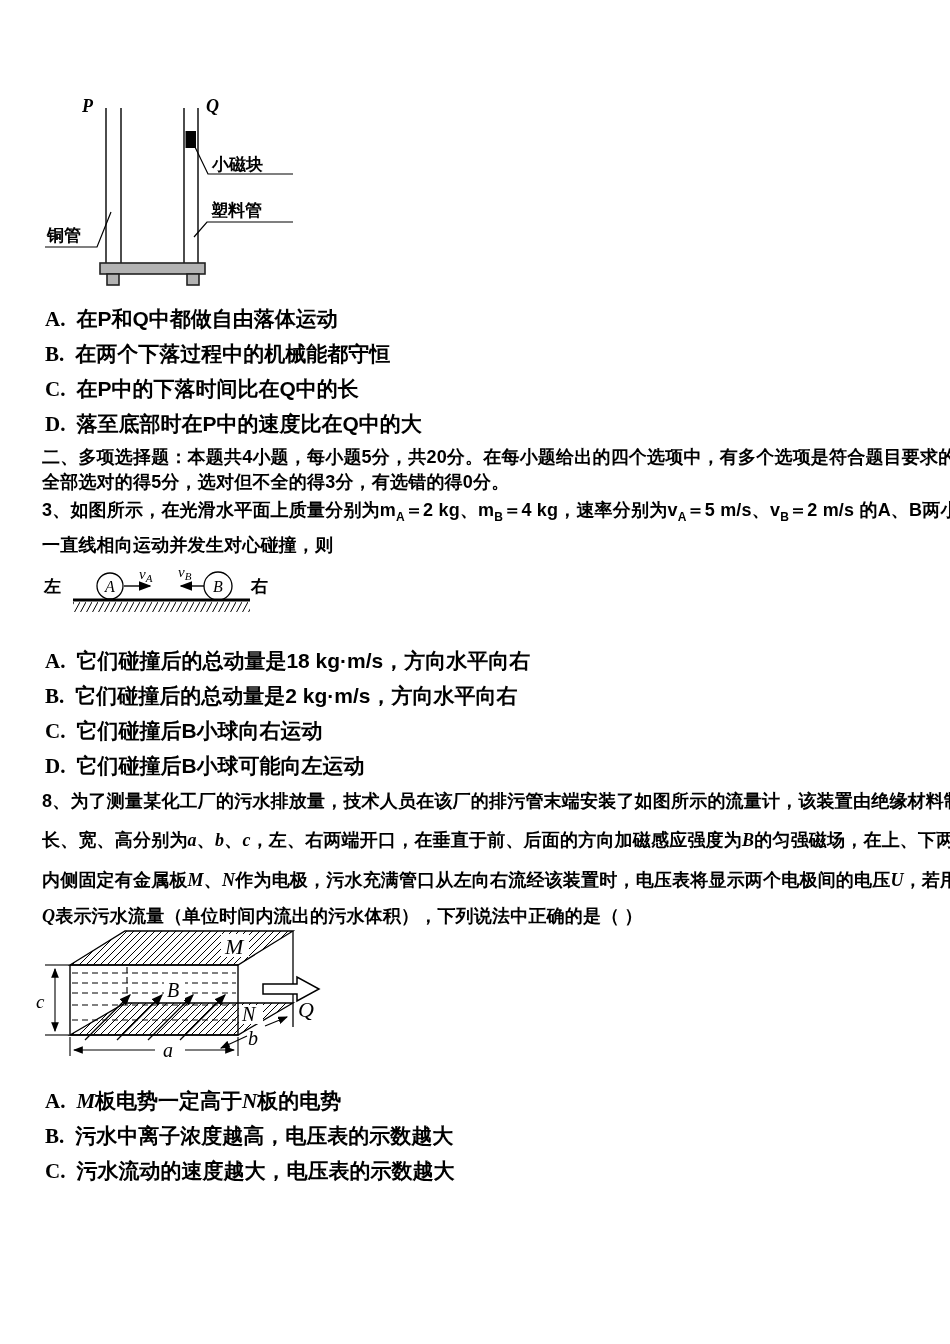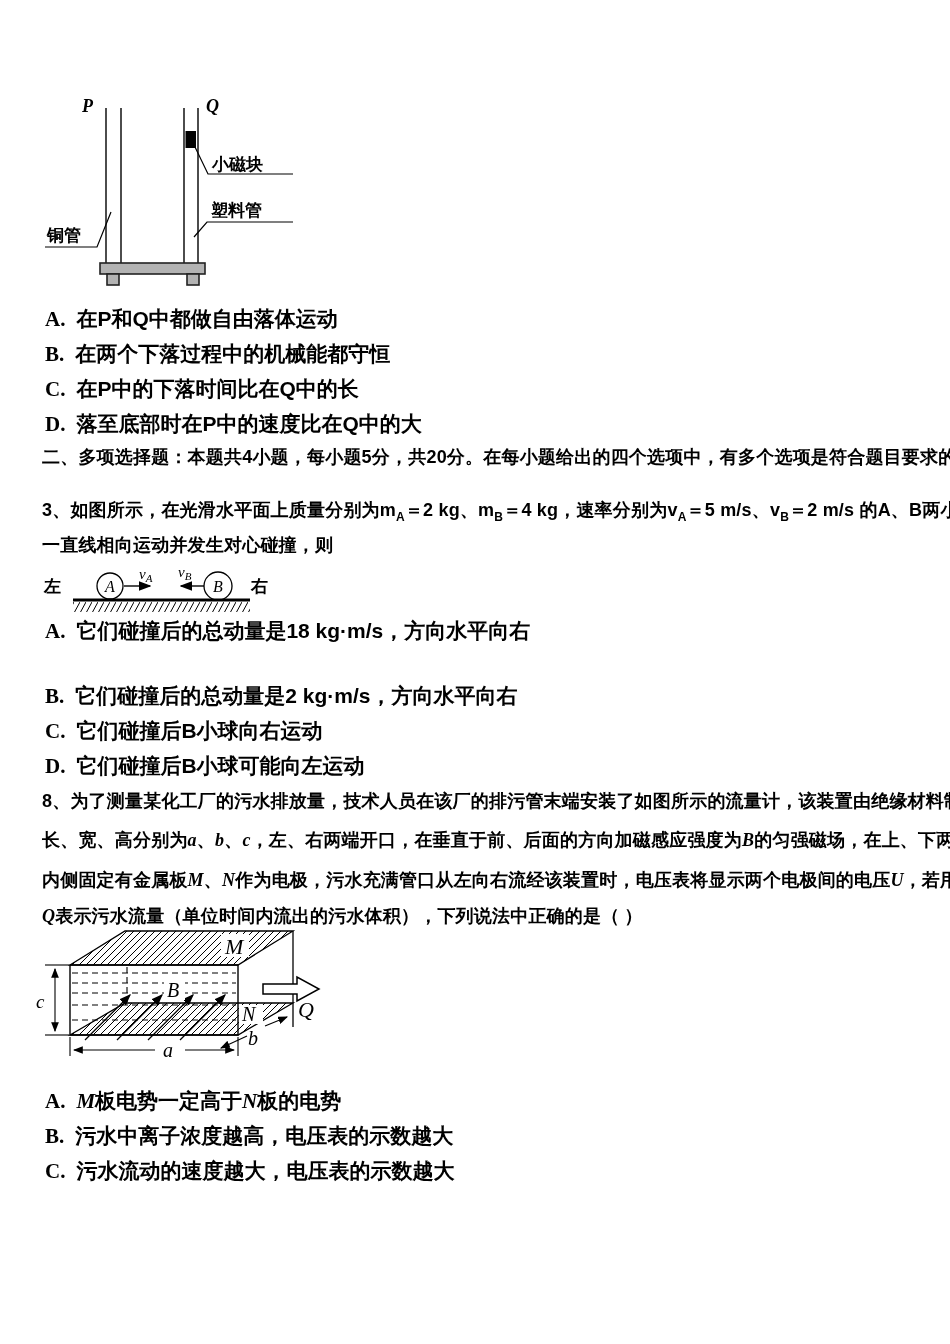--- a/index.html
+++ b/index.html
@@ -73,20 +73,21 @@
     <span class="key">B.</span><span>在两个下落过程中的机械能都守恒</span>
   </div>
   <div class="opt" style="top:378px">
     <span class="key">C.</span><span>在P中的下落时间比在Q中的长</span>
   </div>
   <div class="opt" style="top:413px">
     <span class="key">D.</span><span>落至底部时在P中的速度比在Q中的大</span>
   </div>
 
   <div class="line" style="left:42px;top:447px">二、多项选择题：本题共4小题，每小题5分，共20分。在每小题给出的四个选项中，有多个选项是符合题目要求的。</div>
+  <div class="line" style="left:42px;top:472px">全部选对的得5分，选对但不全的得3分，有选错的得0分。</div>
 
   <div class="line" style="left:42px;top:500px"><span>3、如图所示，在光滑水平面上质量分别为m</span><sub>A</sub><span>＝2 kg、m</span><sub>B</sub><span>＝4 kg，速率分别为v</span><sub>A</sub><span>＝5 m/s、v</span><sub>B</sub><span>＝2 m/s 的A、B两小球沿同</span></div>
   <div class="line" style="left:42px;top:535px">一直线相向运动并发生对心碰撞，则</div>
 
   <svg style="left:38px;top:558px" width="250" height="62" viewBox="0 0 250 62">
     <defs>
       <marker id="ar2" markerWidth="9" markerHeight="7" refX="8" refY="3.5" orient="auto">
         <path d="M0,0 L9,3.5 L0,7 z" fill="#000"></path>
       </marker>
       <pattern id="g2" width="6" height="11" patternUnits="userSpaceOnUse">
@@ -105,21 +106,21 @@
     <text class="sl" x="140" y="19" font-size="15"><tspan>v</tspan><tspan dy="3" font-size="11">B</tspan></text>
     <line x1="166" y1="28" x2="143" y2="28" stroke="#000" stroke-width="1.4" marker-end="url(#ar2)"></line>
 
     <circle cx="180" cy="28" r="14" fill="#fff" stroke="#000" stroke-width="1.3"></circle>
     <text class="sl" x="175" y="34" font-size="16">B</text>
 
     <line x1="35" y1="42" x2="212" y2="42" stroke="#000" stroke-width="3"></line>
     <rect x="35" y="44" width="177" height="10" fill="url(#g2)"></rect>
   </svg>
 
-  <div class="opt" style="top:620px">
+  <div class="opt" style="top:650px">
     <span class="key">A.</span><span>它们碰撞后的总动量是18 kg·m/s，方向水平向右</span>
   </div>
   <div class="opt" style="top:685px">
     <span class="key">B.</span><span>它们碰撞后的总动量是2 kg·m/s，方向水平向右</span>
   </div>
   <div class="opt" style="top:720px">
     <span class="key">C.</span><span>它们碰撞后B小球向右运动</span>
   </div>
   <div class="opt" style="top:755px">
     <span class="key">D.</span><span>它们碰撞后B小球可能向左运动</span>

